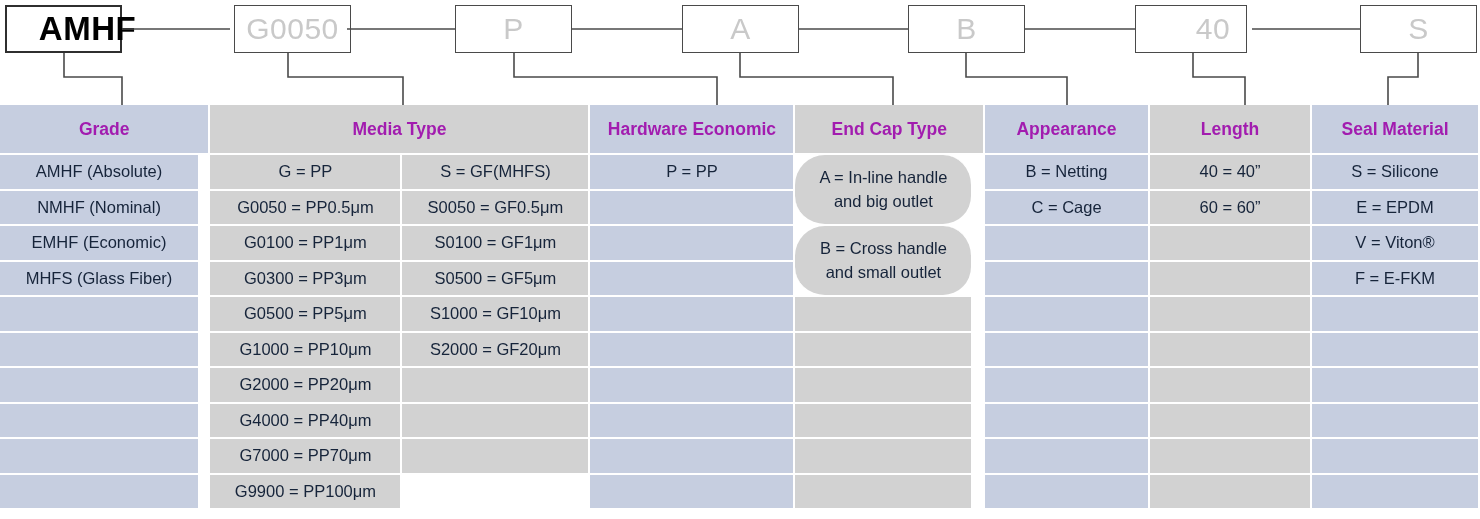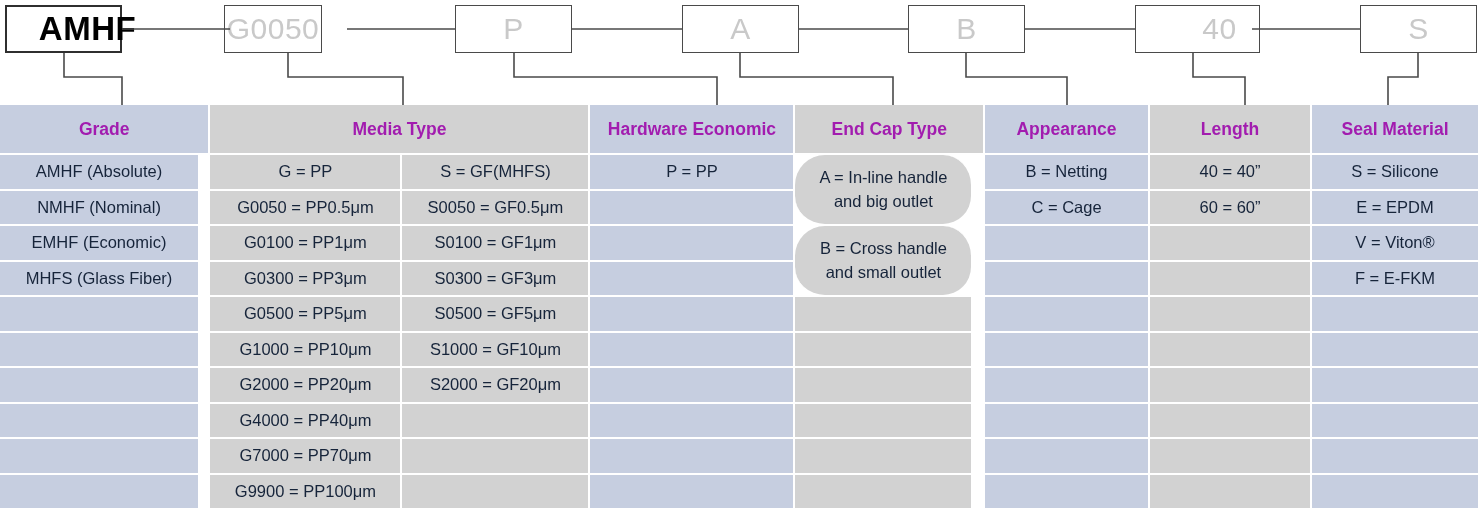--- a/index.html
+++ b/index.html
@@ -118,25 +118,25 @@
   .cell.blank { color: transparent; }
   .bg-blue  { background: #c6cee0; }
   .bg-gray  { background: #d2d2d2; }
 </style>
 </head>
 <body>
 
 <div id="root">
 
   <div class="code-box primary" style="left:5px;top:5px;width:117px;height:48px;">AMHF</div>
-  <div class="code-box" style="left:224px;top:5px;width:98px;height:48px;">G0050</div>
+  <div class="code-box" style="left:234px;top:5px;width:117px;height:48px;">G0050</div>
   <div class="code-box" style="left:455px;top:5px;width:117px;height:48px;">P</div>
   <div class="code-box" style="left:682px;top:5px;width:117px;height:48px;">A</div>
   <div class="code-box" style="left:908px;top:5px;width:117px;height:48px;">B</div>
-  <div class="code-box" style="left:1135px;top:5px;width:125px;height:48px;padding-left:44px;">40</div>
+  <div class="code-box" style="left:1135px;top:5px;width:112px;height:48px;padding-left:44px;">40</div>
   <div class="code-box" style="left:1360px;top:5px;width:117px;height:48px;">S</div>
 
   <svg id="connectors" viewBox="0 0 1480 110" xmlns="http://www.w3.org/2000/svg">
     <g stroke="#4a4a4a" stroke-width="1.6" fill="none">
 
       <line x1="122" y1="29" x2="230" y2="29"></line>
       <line x1="347" y1="29" x2="455" y2="29"></line>
       <line x1="572" y1="29" x2="682" y2="29"></line>
       <line x1="799" y1="29" x2="908" y2="29"></line>
       <line x1="1025" y1="29" x2="1135" y2="29"></line>
@@ -184,21 +184,20 @@
           <div class="cell bg-gray">G1000 = PP10μm</div>
           <div class="cell bg-gray">G2000 = PP20μm</div>
           <div class="cell bg-gray">G4000 = PP40μm</div>
           <div class="cell bg-gray">G7000 = PP70μm</div>
           <div class="cell bg-gray">G9900 = PP100μm</div>
         </div>
         <div class="subcol" style="width:188px;">
           <div class="cell bg-gray">S = GF(MHFS)</div>
           <div class="cell bg-gray">S0050 = GF0.5μm</div>
           <div class="cell bg-gray">S0100 = GF1μm</div>
-          <div class="cell bg-gray">S0300 = GF3μm</div>
           <div class="cell bg-gray">S0500 = GF5μm</div>
           <div class="cell bg-gray">S1000 = GF10μm</div>
           <div class="cell bg-gray">S2000 = GF20μm</div>
           <div class="cell bg-gray blank"></div>
           <div class="cell bg-gray blank"></div>
           <div class="cell bg-gray blank"></div>
         </div>
       </div>
     </div>
 

